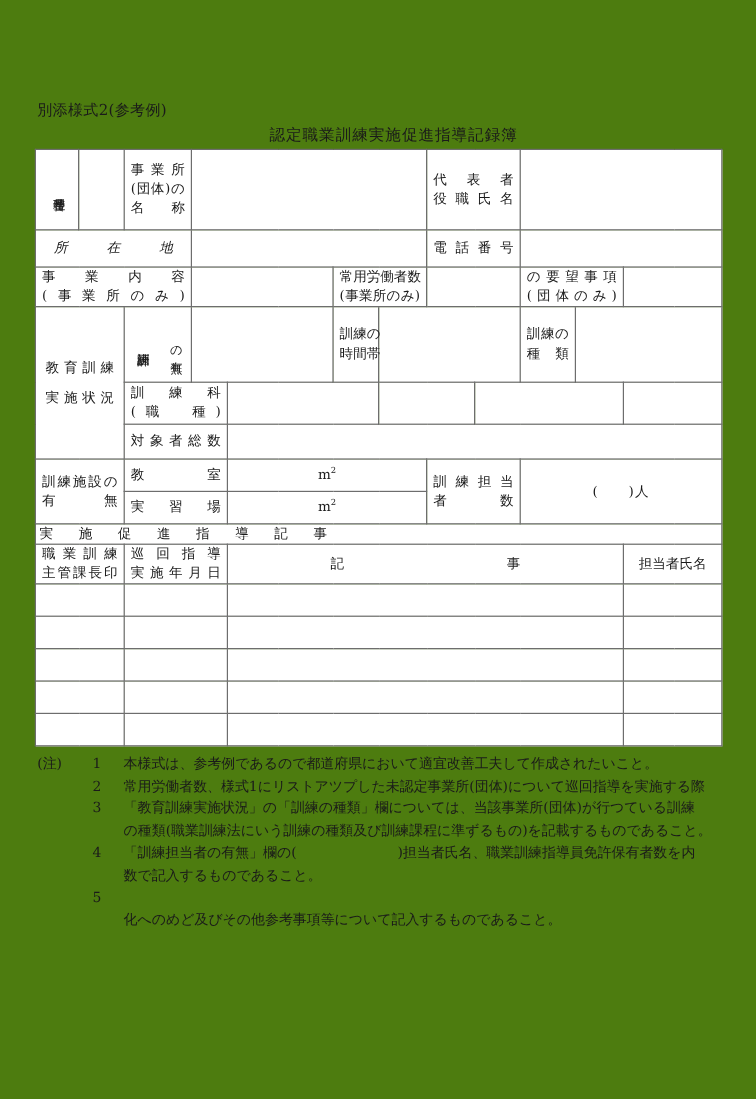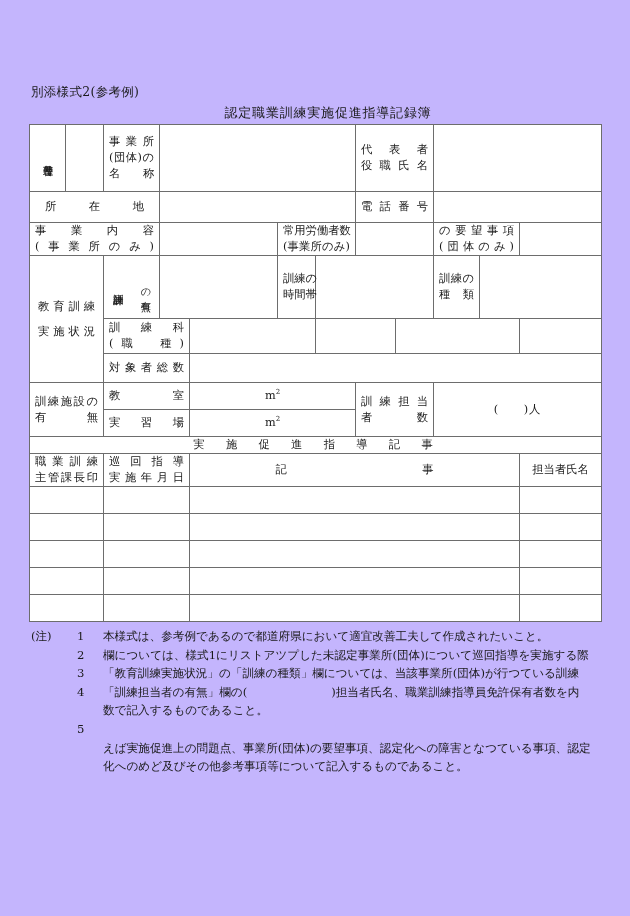--- a/index.html
+++ b/index.html
@@ -12,21 +12,21 @@
     width: 630px;
     height: 916px;
     position: relative;
     font-family: "DejaVu Serif", "Liberation Serif", serif;
     color: #1a1a1a;
     overflow: hidden;
   }
   .page {
     position: absolute;
     inset: 0;
-    background: #c4b5fd;
+    background: #4d7c0f;
   }
 
   
   .form-id {
     position: absolute;
     left: 31px;
     top: 84px;
     font-size: 12.5px;
     letter-spacing: .3px;
     white-space: nowrap;
@@ -70,36 +70,37 @@
     text-align-last: justify;
     text-justify: inter-character;
     padding: 0 2px;
   }
   .spread-wide {
     display: block;
     text-align: justify;
     text-align-last: justify;
     text-justify: inter-character;
     padding: 0 12px;
+    font-style: italic;
   }
   .two-line { line-height: 1.38; }
   .ctr { text-align: center; }
   .unit {
     text-align: center;
     padding-right: 5px;
     font-size: 10px;
   }
   .unit sup { font-size: 7px; vertical-align: super; }
   .cnt-people {
     text-align: center;
     font-size: 11.3px;
     letter-spacing: 1px;
   }
   .banner {
-    text-align: center;
+    text-align: left;
     font-size: 11.8px;
     letter-spacing: 5px;
     padding: 5px 0;
   }
   .vtext {
     writing-mode: vertical-rl;
     text-orientation: upright;
     font-size: 10.2px;
     line-height: 1.22;
     letter-spacing: .4px;
@@ -345,27 +346,32 @@
 
     <div class="note">
       <span class="note-marker note-kome">(注)</span>
       <span class="note-marker" style="width:26px">1</span>
       <span class="note-body">本様式は、参考例であるので都道府県において適宜改善工夫して作成されたいこと。</span>
     </div>
 
     <div class="note">
       <span class="note-marker note-kome"></span>
       <span class="note-marker" style="width:26px">2</span>
-      <span class="note-body">欄については、様式1にリストアツプした未認定事業所(団体)について巡回指導を実施する際</span>
+      <span class="note-body">常用労働者数、様式1にリストアツプした未認定事業所(団体)について巡回指導を実施する際</span>
     </div>
 
     <div class="note">
       <span class="note-marker note-kome"></span>
       <span class="note-marker" style="width:26px">3</span>
       <span class="note-body">「教育訓練実施状況」の「訓練の種類」欄については、当該事業所(団体)が行つている訓練</span>
+    </div>
+    <div class="note">
+      <span class="note-marker note-kome"></span>
+      <span class="note-marker" style="width:26px"></span>
+      <span class="note-body" style="text-align-last:left">の種類(職業訓練法にいう訓練の種類及び訓練課程に準ずるもの)を記載するものであること。</span>
     </div>
 
     <div class="note">
       <span class="note-marker note-kome"></span>
       <span class="note-marker" style="width:26px">4</span>
       <span class="note-body" style="text-align-last:left">
         <span>「訓練担当者の有無」欄の(</span><span class="gap-inline"></span><span>)担当者氏名、職業訓練指導員免許保有者数を内</span>
       </span>
     </div>
     <div class="note">
@@ -374,23 +380,18 @@
       <span class="note-body" style="text-align-last:left">数で記入するものであること。</span>
     </div>
 
     <div class="note">
       <span class="note-marker note-kome"></span>
       <span class="note-marker" style="width:26px">5</span>
     </div>
     <div class="note">
       <span class="note-marker note-kome"></span>
       <span class="note-marker" style="width:26px"></span>
-      <span class="note-body">えば実施促進上の問題点、事業所(団体)の要望事項、認定化への障害となつている事項、認定</span>
-    </div>
-    <div class="note">
-      <span class="note-marker note-kome"></span>
-      <span class="note-marker" style="width:26px"></span>
       <span class="note-body" style="text-align-last:left">化へのめど及びその他参考事項等について記入するものであること。</span>
     </div>
 
   </div>
 
 </div>
 
 </body></html>

